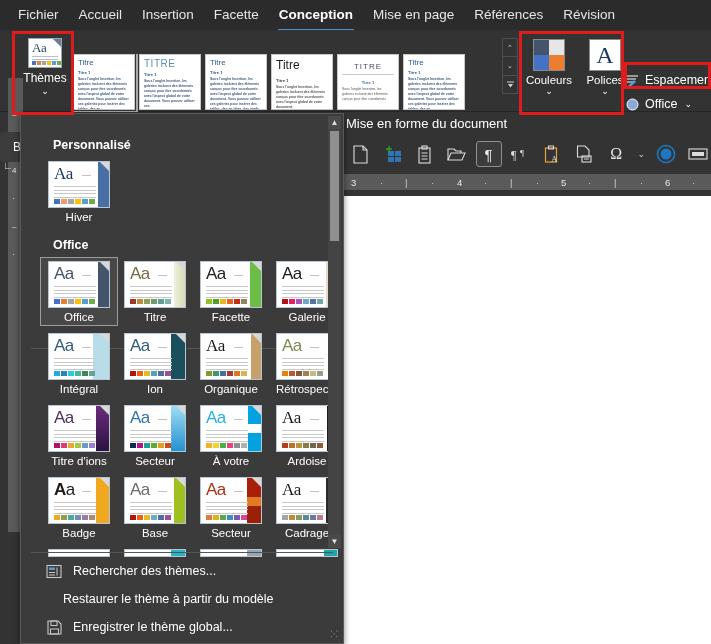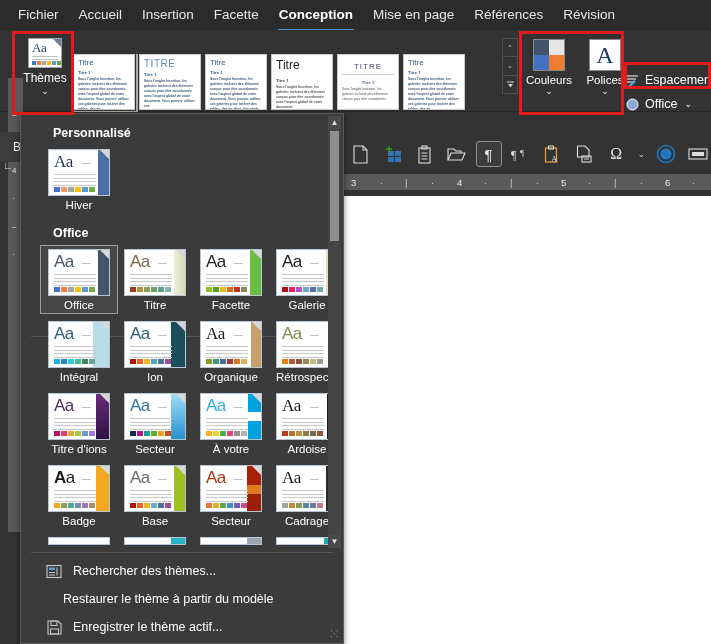--- a/index.html
+++ b/index.html
@@ -150,21 +150,21 @@
   .left-edge { position: absolute; left: 0; top: 112px; width: 8px; height: 532px; background: #333333; }
   .doc-tab-stop { position: absolute; left: 3px; top: 160px; color: #dddddd; font-size: 10px; }
 
   
   .dropdown {
     position: absolute; left: 20px; top: 113px; width: 324px; height: 531px;
     background: #3b3b3b; border: 1px solid #5a5a5a;
     box-shadow: 0 2px 6px rgba(0,0,0,0.5);
   }
   .dd-scrollarea {
-    position: absolute; left: 0; top: 4px; width: 324px; height: 435px; overflow: hidden;
+    position: absolute; left: 0; top: 16px; width: 324px; height: 435px; overflow: hidden;
   }
   .dd-section-title {
     color: #ffffff; font-size: 12.5px; font-weight: bold; padding: 8px 0 6px 32px;
   }
   .dd-grid {
     display: flex; flex-wrap: wrap; padding: 0 0 0 20px; gap: 0px;
   }
   .th-cell {
     width: 76px; margin-bottom: 5px; display: flex; flex-direction: column;
     align-items: center; padding: 3px 0 2px 0;
@@ -344,20 +344,21 @@
               <circle cx="7.5" cy="7.5" r="6" fill="none" stroke="#5ea85e" stroke-width="1.2"></circle>
               <polyline points="4.5,7.5 6.8,10 10.5,5" fill="none" stroke="#5ea85e" stroke-width="1.4"></polyline>
             </svg>
         </span>
         <span>Définir par d</span>
       </div>
     </div>
   </div>
 
   <div class="doc-area">
+    <div class="doc-caption">Mise en forme du document</div>
 
     <div class="doc-toolbar">
       <div class="tb-btn">
         <svg width="17" height="19" viewBox="0 0 17 19">
             <path d="M2 1 H11 L15 5 V18 H2 Z" fill="none" stroke="#dcdcdc" stroke-width="1.1"></path>
             <path d="M11 1 V5 H15" fill="none" stroke="#dcdcdc" stroke-width="1.1"></path>
           </svg>
       </div>
       <div class="tb-btn">
         <svg width="19" height="19" viewBox="0 0 19 19">
@@ -926,21 +927,21 @@
         <span class="cmd-txt">Restaurer le thème à partir du modèle</span>
       </div>
       <div class="dd-cmd">
         <span class="cmd-ico">
           <svg width="15" height="15" viewBox="0 0 15 15">
               <path d="M1 1 H11 L14 4 V14 H1 Z" fill="none" stroke="#c9c9c9" stroke-width="1.1"></path>
               <rect x="4" y="1" width="6" height="4.5" fill="none" stroke="#c9c9c9" stroke-width="1"></rect>
               <rect x="3.5" y="9" width="8" height="5" fill="none" stroke="#c9c9c9" stroke-width="1"></rect>
             </svg>
         </span>
-        <span class="cmd-txt">Enregistrer le thème actif...</span>
+        <span class="cmd-txt">Enregistrer le thème global...</span>
       </div>
     </div>
 
     <div class="dd-grip">⁙</div>
   </div>
 
   <div class="redbox" style="left:12px; top:31px; width:62px; height:84px;"></div>
   <div class="redbox" style="left:519px; top:31px; width:105px; height:84px;"></div>
   <div class="redbox" style="left:624px; top:62px; width:87px; height:27px;"></div>
 

